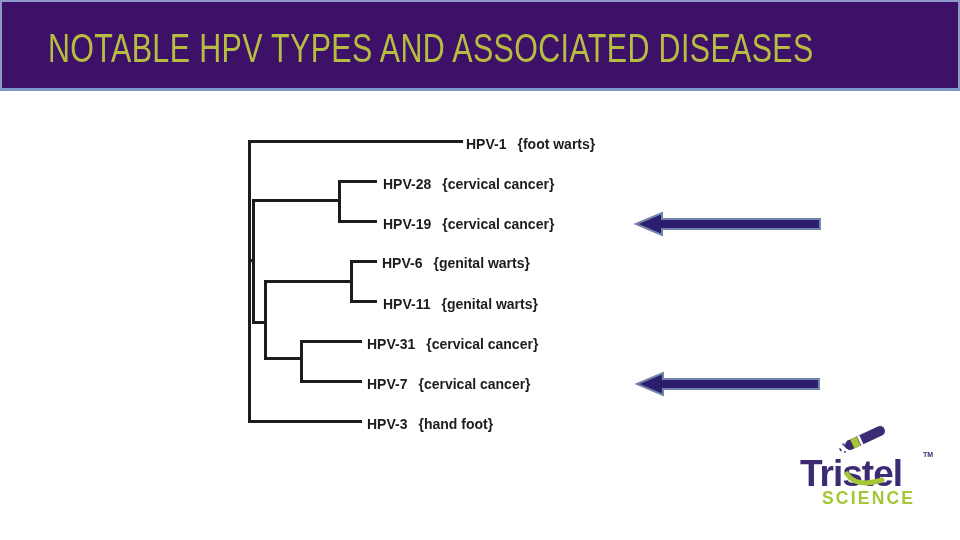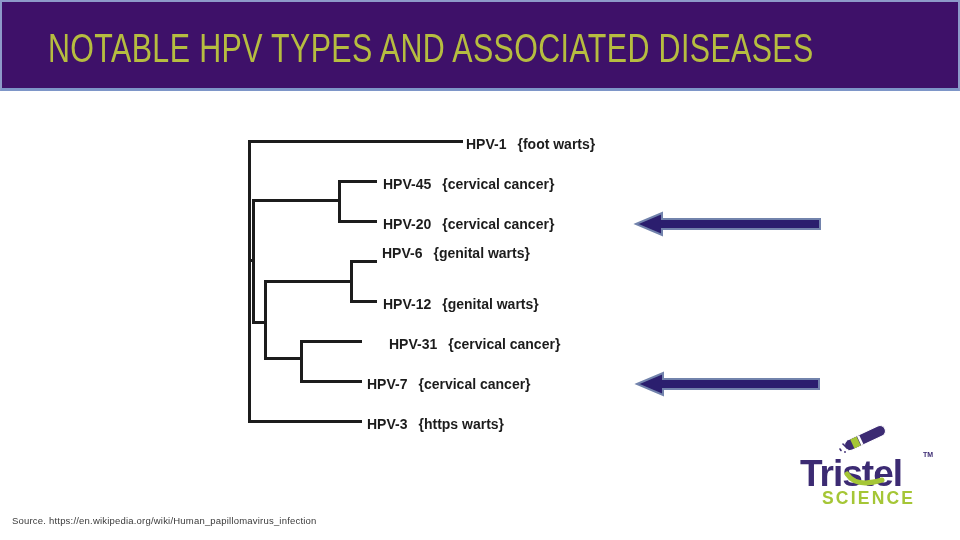--- a/index.html
+++ b/index.html
@@ -98,46 +98,46 @@
       <polygon points="636,224 662,213 662,219 820,219 820,229 662,229 662,235"></polygon>
       <polygon points="637,384 663,373 663,379 819,379 819,389 663,389 663,395"></polygon>
     </g>
   </svg>
 
   <div class="leaf-row" style="left:466px; top:133px">
     <span>HPV-1</span>
     <span>{foot warts}</span>
   </div>
   <div class="leaf-row" style="left:383px; top:173px">
-    <span>HPV-45</span>
+    <span>HPV-28</span>
     <span>{cervical cancer}</span>
   </div>
   <div class="leaf-row" style="left:383px; top:213px">
-    <span>HPV-20</span>
+    <span>HPV-19</span>
     <span>{cervical cancer}</span>
   </div>
-  <div class="leaf-row" style="left:382px; top:242px">
+  <div class="leaf-row" style="left:382px; top:252px">
     <span>HPV-6</span>
     <span>{genital warts}</span>
   </div>
   <div class="leaf-row" style="left:383px; top:293px">
-    <span>HPV-12</span>
+    <span>HPV-11</span>
     <span>{genital warts}</span>
   </div>
-  <div class="leaf-row" style="left:389px; top:333px">
+  <div class="leaf-row" style="left:367px; top:333px">
     <span>HPV-31</span>
     <span>{cervical cancer}</span>
   </div>
   <div class="leaf-row" style="left:367px; top:373px">
     <span>HPV-7</span>
     <span>{cervical cancer}</span>
   </div>
   <div class="leaf-row" style="left:367px; top:413px">
     <span>HPV-3</span>
-    <span>{https warts}</span>
+    <span>{hand foot}</span>
   </div>
 
   <svg class="logo-svg" width="165" height="95" viewBox="0 0 165 95">
 
     <g transform="translate(72,15) rotate(-25)">
       <rect x="-22" y="-5.5" width="44" height="11" rx="5.5" fill="#3c2b73" stroke="#ffffff" stroke-width="1"></rect>
       <rect x="-14" y="-5" width="7" height="10" fill="#a5c636"></rect>
       <rect x="-6.5" y="-5" width="2.5" height="10" fill="#ffffff"></rect>
     </g>
 
@@ -148,15 +148,14 @@
       <circle cx="52" cy="29" r="0.9" fill="#3c2b73" stroke="none"></circle>
     </g>
 
     <text x="7" y="63" font-family="Liberation Sans, sans-serif" font-size="37" font-weight="700" fill="#3c2b73" letter-spacing="-1">Tristel</text>
 
     <path d="M 54 51 Q 63 65 89 57" fill="none" stroke="#a5c636" stroke-width="5" stroke-linecap="round"></path>
     <text x="130" y="34" font-family="Liberation Sans, sans-serif" font-size="7" font-weight="700" fill="#3c2b73">TM</text>
     <text x="29" y="81" font-family="Liberation Sans, sans-serif" font-size="17.5" font-weight="700" fill="#a5c636" letter-spacing="2.2">SCIENCE</text>
   </svg>
 
-  <div class="source">Source. https://en.wikipedia.org/wiki/Human_papillomavirus_infection</div>
 
 </div>
 
 </body></html>

